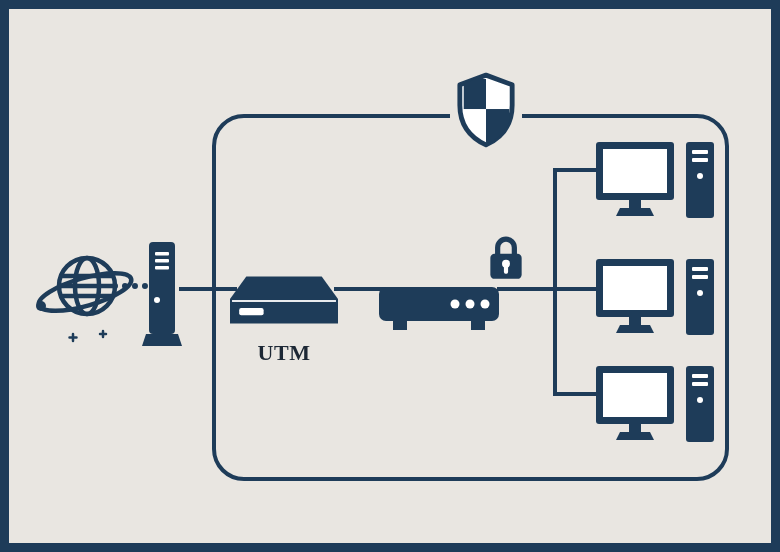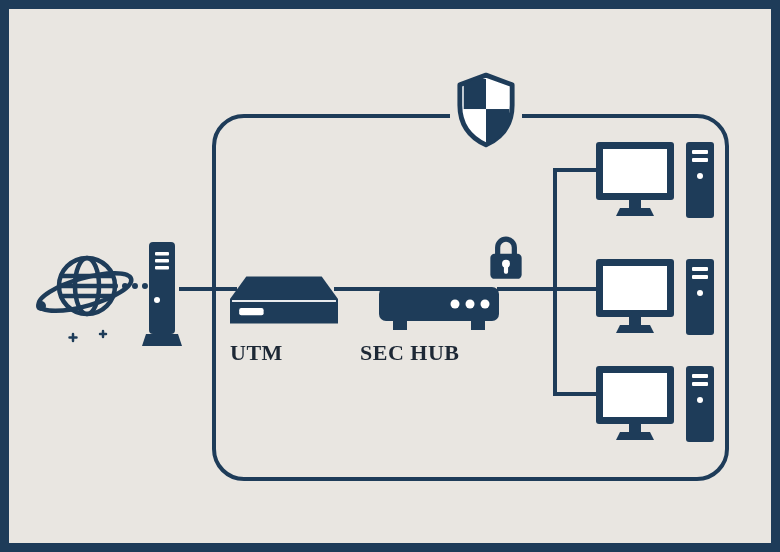--- a/index.html
+++ b/index.html
@@ -35,21 +35,21 @@
   .globe{left:33px;top:240px;width:104px;height:104px;}
   .modem{left:142px;top:240px;width:40px;height:110px;}
   .utm{left:230px;top:268px;width:108px;height:68px;}
   .sechub{left:378px;top:280px;width:122px;height:56px;}
   .padlock{left:488px;top:234px;width:36px;height:48px;}
   .pc{width:120px;height:80px;}
   .pc1{left:596px;top:142px;}
   .pc2{left:596px;top:259px;}
   .pc3{left:596px;top:366px;}
   .label{
-    position:absolute;z-index:3;
+    position:absolute;z-index:3;text-align:center;
     font-weight:700;font-size:22px;letter-spacing:.5px;color:var(--label);
     font-family:"Liberation Serif", serif;
   }
   .utm-label{left:230px;top:340px;width:108px;}
   .sechub-label{left:360px;top:340px;width:158px;}
   svg{display:block;overflow:visible;}
   .ink{fill:var(--navy);}
   .paper{fill:var(--white);}
   .ln{stroke:var(--navy);fill:none;stroke-width:4.5;stroke-linecap:round;}
   .ln-thin{stroke:var(--navy);fill:none;stroke-width:2.5;stroke-linecap:round;}
@@ -126,21 +126,20 @@
   <div class="label utm-label">UTM</div>
 
   <svg class="icon sechub" viewBox="0 0 122 56">
     <rect class="ink" x="1" y="7" width="120" height="34" rx="7"></rect>
     <circle class="paper" cx="77" cy="24" r="4.5"></circle>
     <circle class="paper" cx="92" cy="24" r="4.5"></circle>
     <circle class="paper" cx="107" cy="24" r="4.5"></circle>
     <rect class="ink" x="15" y="41" width="14" height="9"></rect>
     <rect class="ink" x="93" y="41" width="14" height="9"></rect>
   </svg>
-  <div class="label sechub-label">SEC HUB</div>
 
   <svg class="icon padlock" viewBox="0 0 34 46">
     <path d="M9 21 V13 a8 8 0 0 1 16 0 V21" fill="none" stroke="var(--navy)" stroke-width="5"></path>
     <rect class="ink" x="2" y="19" width="30" height="24" rx="4"></rect>
     <circle class="paper" cx="17" cy="28.5" r="3.8"></circle>
     <rect class="paper" x="15" y="30" width="4" height="8" rx="1.5"></rect>
   </svg>
 
   <svg class="icon pc pc1" viewBox="0 0 120 80">
     <use href="#pc" xlink:href="#pc"></use>

